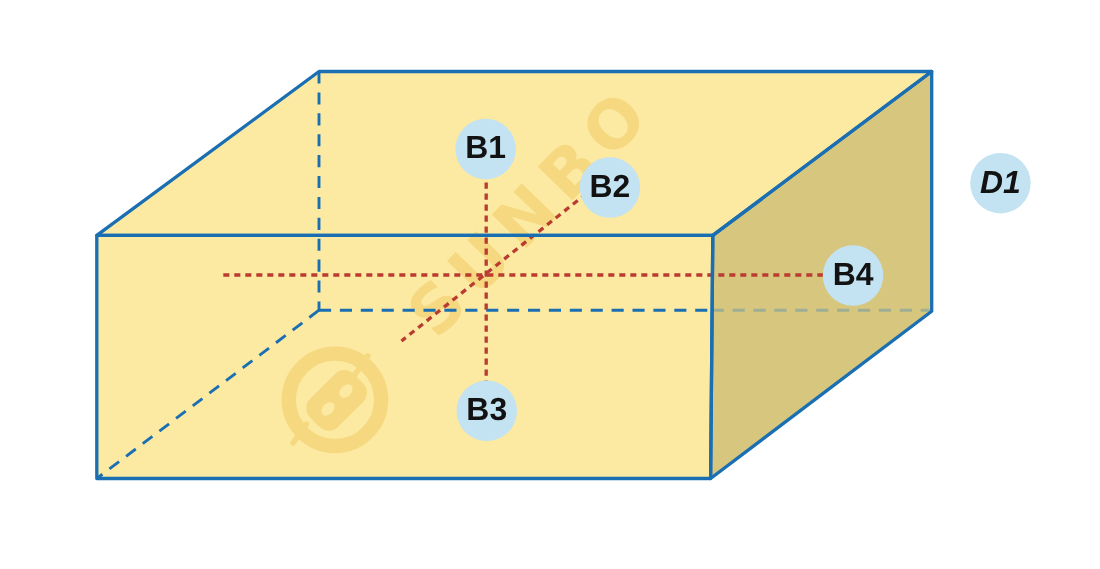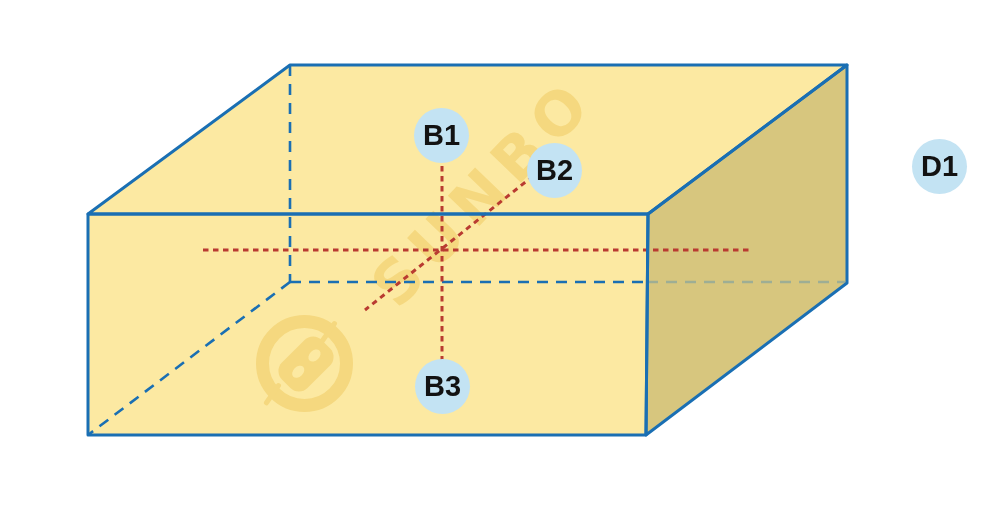--- a/index.html
+++ b/index.html
@@ -122,22 +122,22 @@
     font-size: 29px;
     font-weight: 600;
     color: var(--node-text, #121212);
     line-height: 1;
     letter-spacing: 0;
   }
   .pt-b1 { left: 414px; top: 108px; }
   .pt-b2 { left: 527px; top: 143px; }
   .pt-a1 { left: 415px; top: 223px; }
   .pt-b4 { left: 748px; top: 223px; }
-  .pt-b3 { left: 415px; top: 359px; }
-  .pt-d1 { left: 912px; top: 139px; }
+  .pt-b3 { left: 415px; top: 346px; }
+  .pt-d1 { left: 882px; top: 139px; font-style: italic; }
 </style>
 </head>
 <body>
 
 <div class="canvas">
 
   <svg class="layer" viewBox="0 0 1000 517" xmlns="http://www.w3.org/2000/svg">
     <polygon class="face-light" points="88,214 290,65 847,65 648,214"></polygon>
     <polygon class="face-light" points="88,214 648,214 646,435 88,435"></polygon>
     <polygon class="face-dark" points="648,214 847,65 847,283 646,435"></polygon>
@@ -169,20 +169,23 @@
     <polygon class="edge" points="648,214 847,65 847,283 646,435"></polygon>
     <polygon class="edge" points="88,214 648,214 646,435 88,435"></polygon>
   </svg>
 
   <div class="node pt-b1">
     <span>B1</span>
   </div>
   <div class="node pt-b2">
     <span>B2</span>
   </div>
+  <div class="node pt-b4">
+    <span>B4</span>
+  </div>
   <div class="node pt-b3">
     <span>B3</span>
   </div>
   <div class="node pt-d1">
     <span>D1</span>
   </div>
 
 </div>
 
 </body></html>

